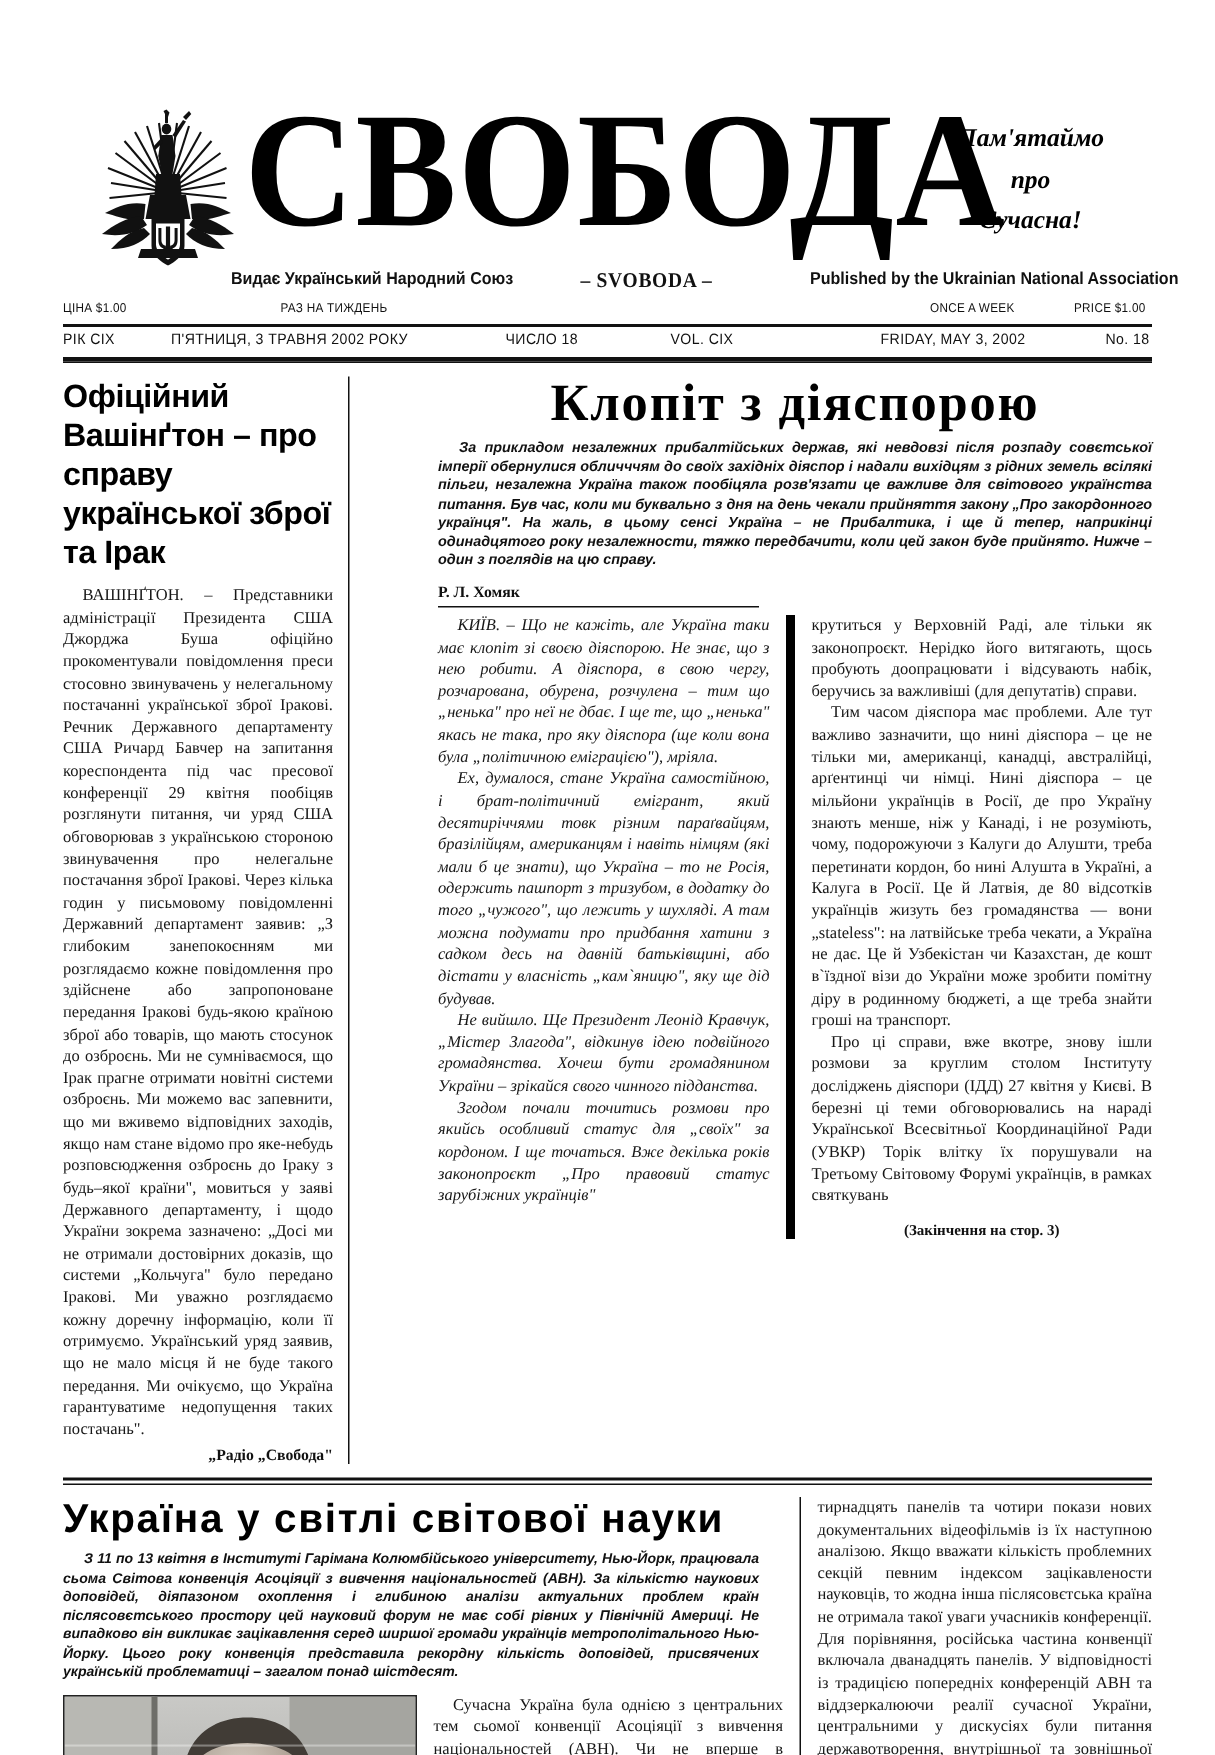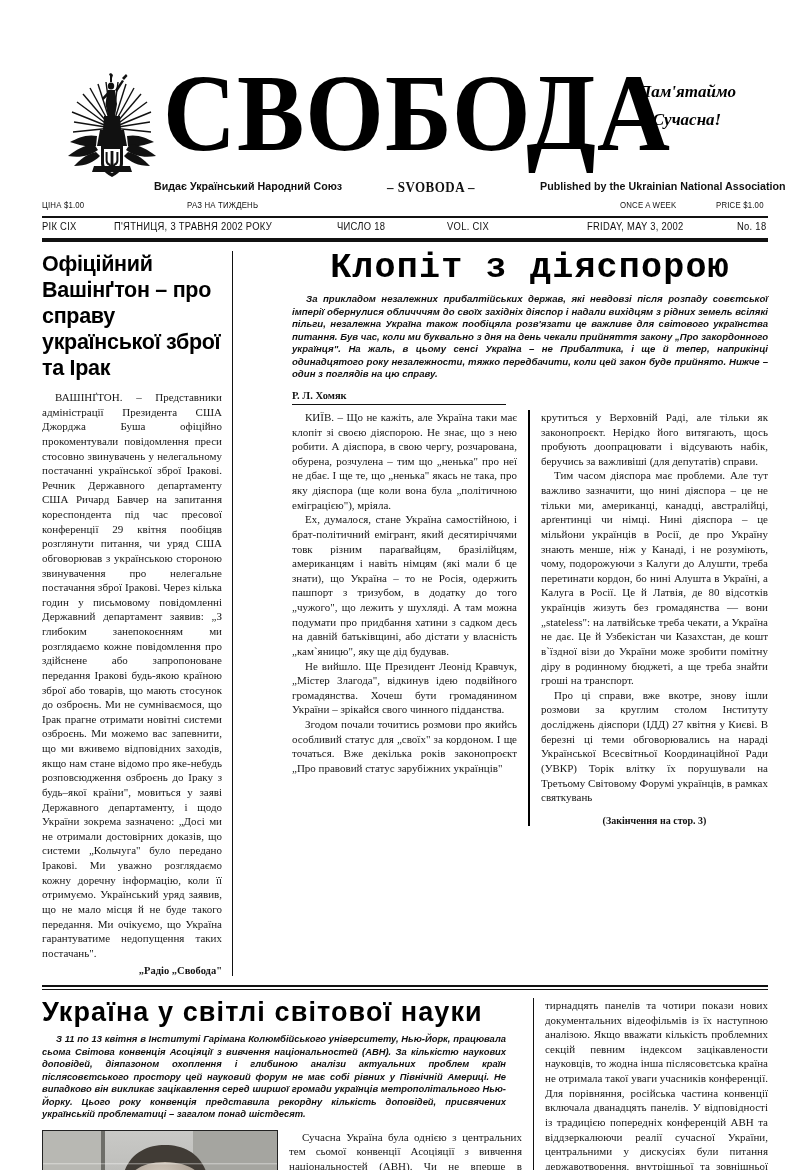--- a/index.html
+++ b/index.html
@@ -178,21 +178,21 @@
   .signoff {
     font-family: "Liberation Serif", "DejaVu Serif", serif;
     font-weight: bold;
     font-size: 10.5px;
     text-align: right;
     margin-top: 5px;
   }
 
   
   .hl-banner {
-    font-family: Liberation Mono, monospace;
+    font-family: Liberation Serif, serif;
     font-weight: bold;
     font-size: 35px;
     line-height: 1.0;
     letter-spacing: 1.2px;
     text-align: center;
     margin: 0 0 7px 0;
     color: #000;
   }
   .lede {
     font-family: "Liberation Sans", "DejaVu Sans", sans-serif;
@@ -219,23 +219,24 @@
   }
 
   .twocol {
     display: flex;
     gap: 11px;
   }
   .twocol > div {
     width: 227px;
   }
   .twocol > div:first-child {
-    border-right: 2px solid #000000;
+    border-right: 6px solid #000000;
     padding-right: 11px;
     width: 238px;
+    font-style: italic;
   }
 
   .contd {
     font-family: "Liberation Serif", "DejaVu Serif", serif;
     font-weight: bold;
     font-size: 10px;
     text-align: center;
     margin-top: 10px;
   }
 
@@ -368,20 +369,21 @@
         </g>
       </svg>
     </div>
 
     <div class="nameplate">
       <div class="nameplate-word">СВОБОДА</div>
     </div>
 
     <div class="slogan">
       <div>Пам'ятаймо</div>
+      <div>про</div>
       <div>Сучасна!</div>
     </div>
   </div>
 
   <div class="subline">
     <span class="sl-pub-ua">Видає Український Народний Союз</span>
     <span class="sl-svoboda">– SVOBODA –</span>
     <span class="sl-pub-en">Published by the Ukrainian National Association</span>
   </div>
 

